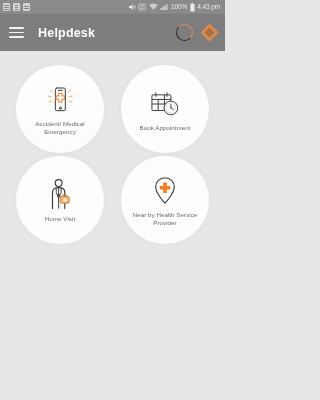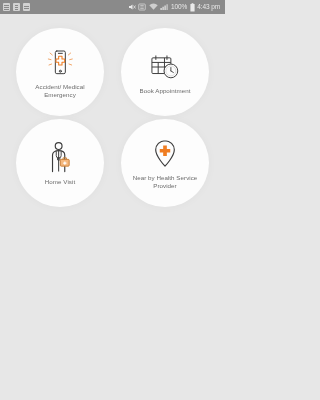--- a/index.html
+++ b/index.html
@@ -169,20 +169,32 @@
       </svg>
       <span class="sb-txt">100%</span>
       <svg class="ic" width="5" height="9" viewBox="0 0 10 18">
         <rect x="3.2" y="0.4" width="3.6" height="1.6" fill="#eaeaea"></rect>
         <rect x="0.8" y="2" width="8.4" height="15.2" rx="1" fill="#eaeaea"></rect>
       </svg>
       <span class="sb-txt">4:43 pm</span>
     </div>
   </div>
 
+  <div class="appbar">
+    <div class="hamburger">
+      <span></span>
+        <span></span>
+        <span></span>
+    </div>
+    <div class="app-title">Helpdesk</div>
+    <div class="appbar-actions">
+      <div class="spinner"></div>
+      <div class="diamond"></div>
+    </div>
+  </div>
 
   <div class="content">
     <div class="grid">
 
       <div class="tile">
         <div class="tile-icon">
           <svg width="32" height="32" viewBox="0 0 48 48">
             <g stroke="#3c3c3c" stroke-width="1.5" fill="none" stroke-linecap="round">
               <rect x="17" y="6" width="15" height="34" rx="2.2"></rect>
               <line x1="21.5" y1="9.5" x2="27.5" y2="9.5"></line>

